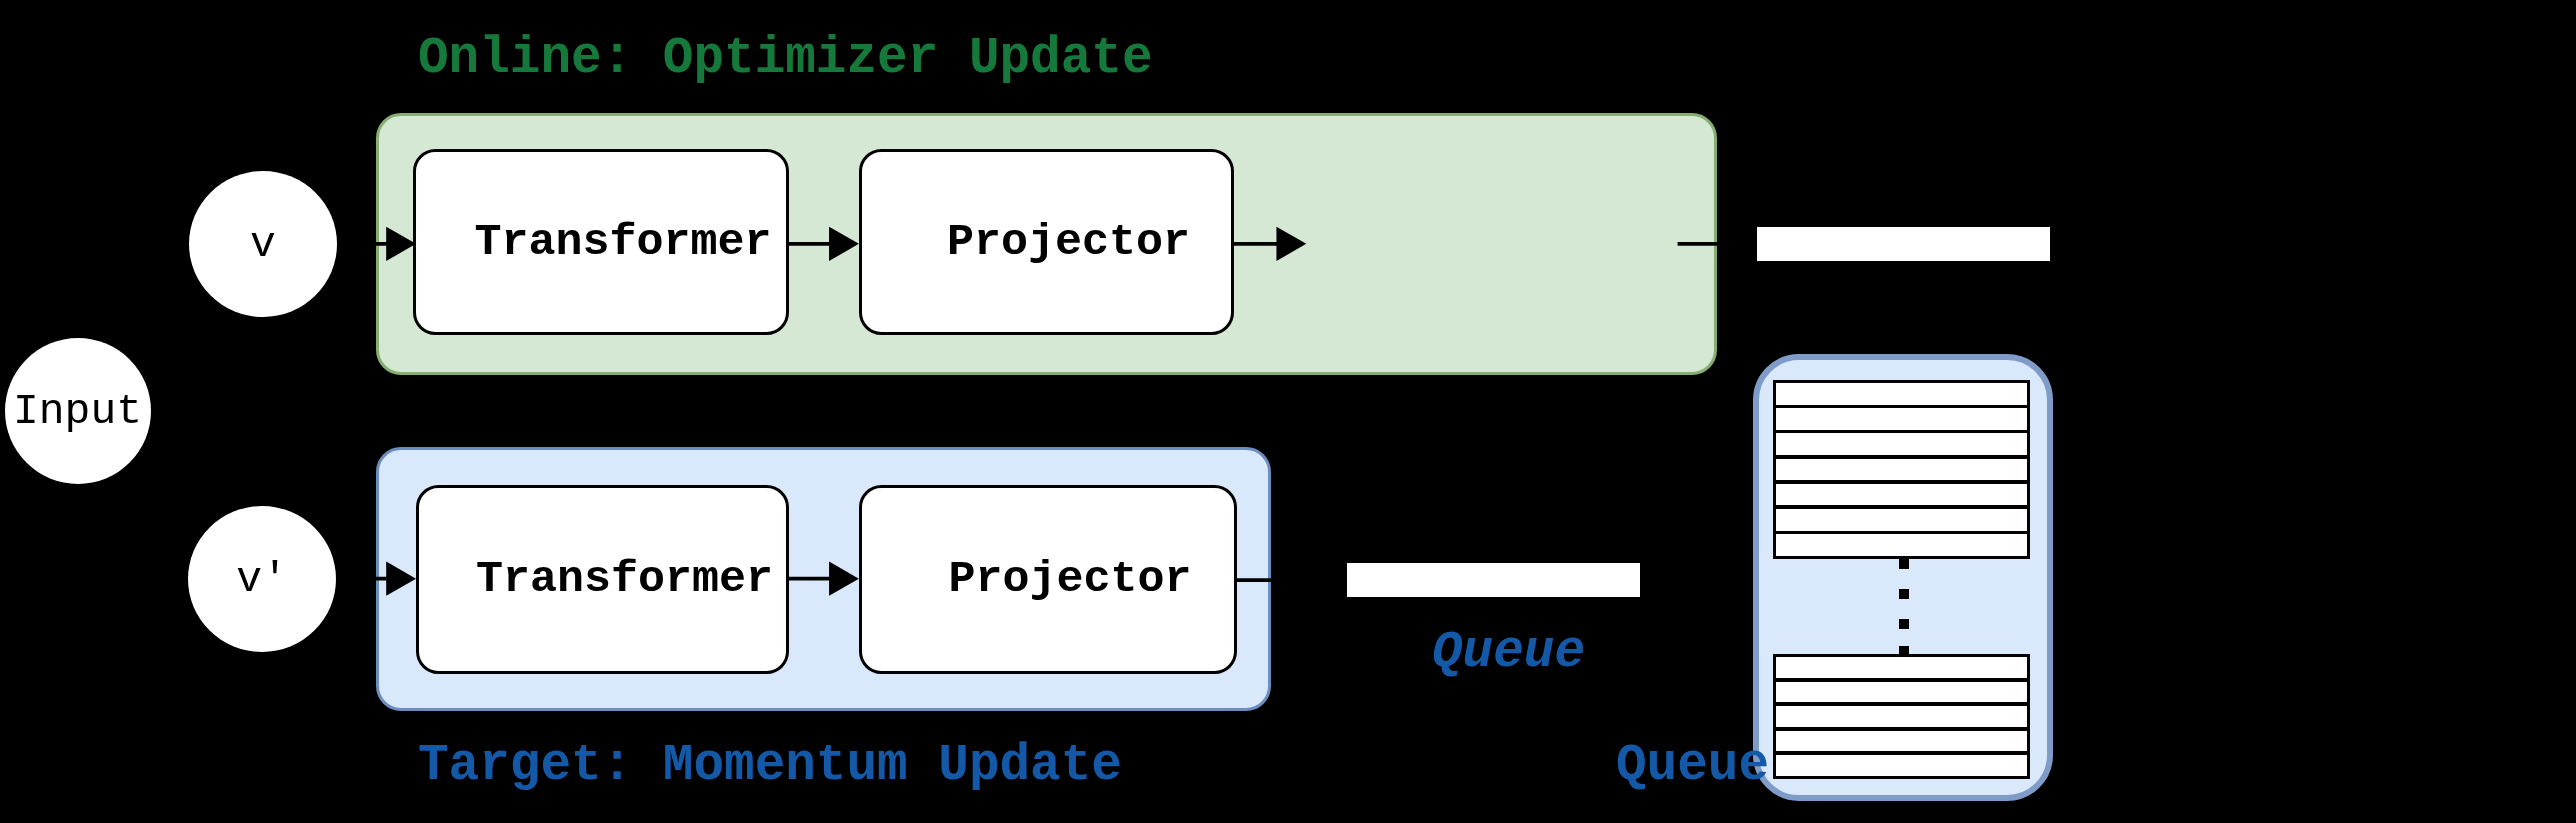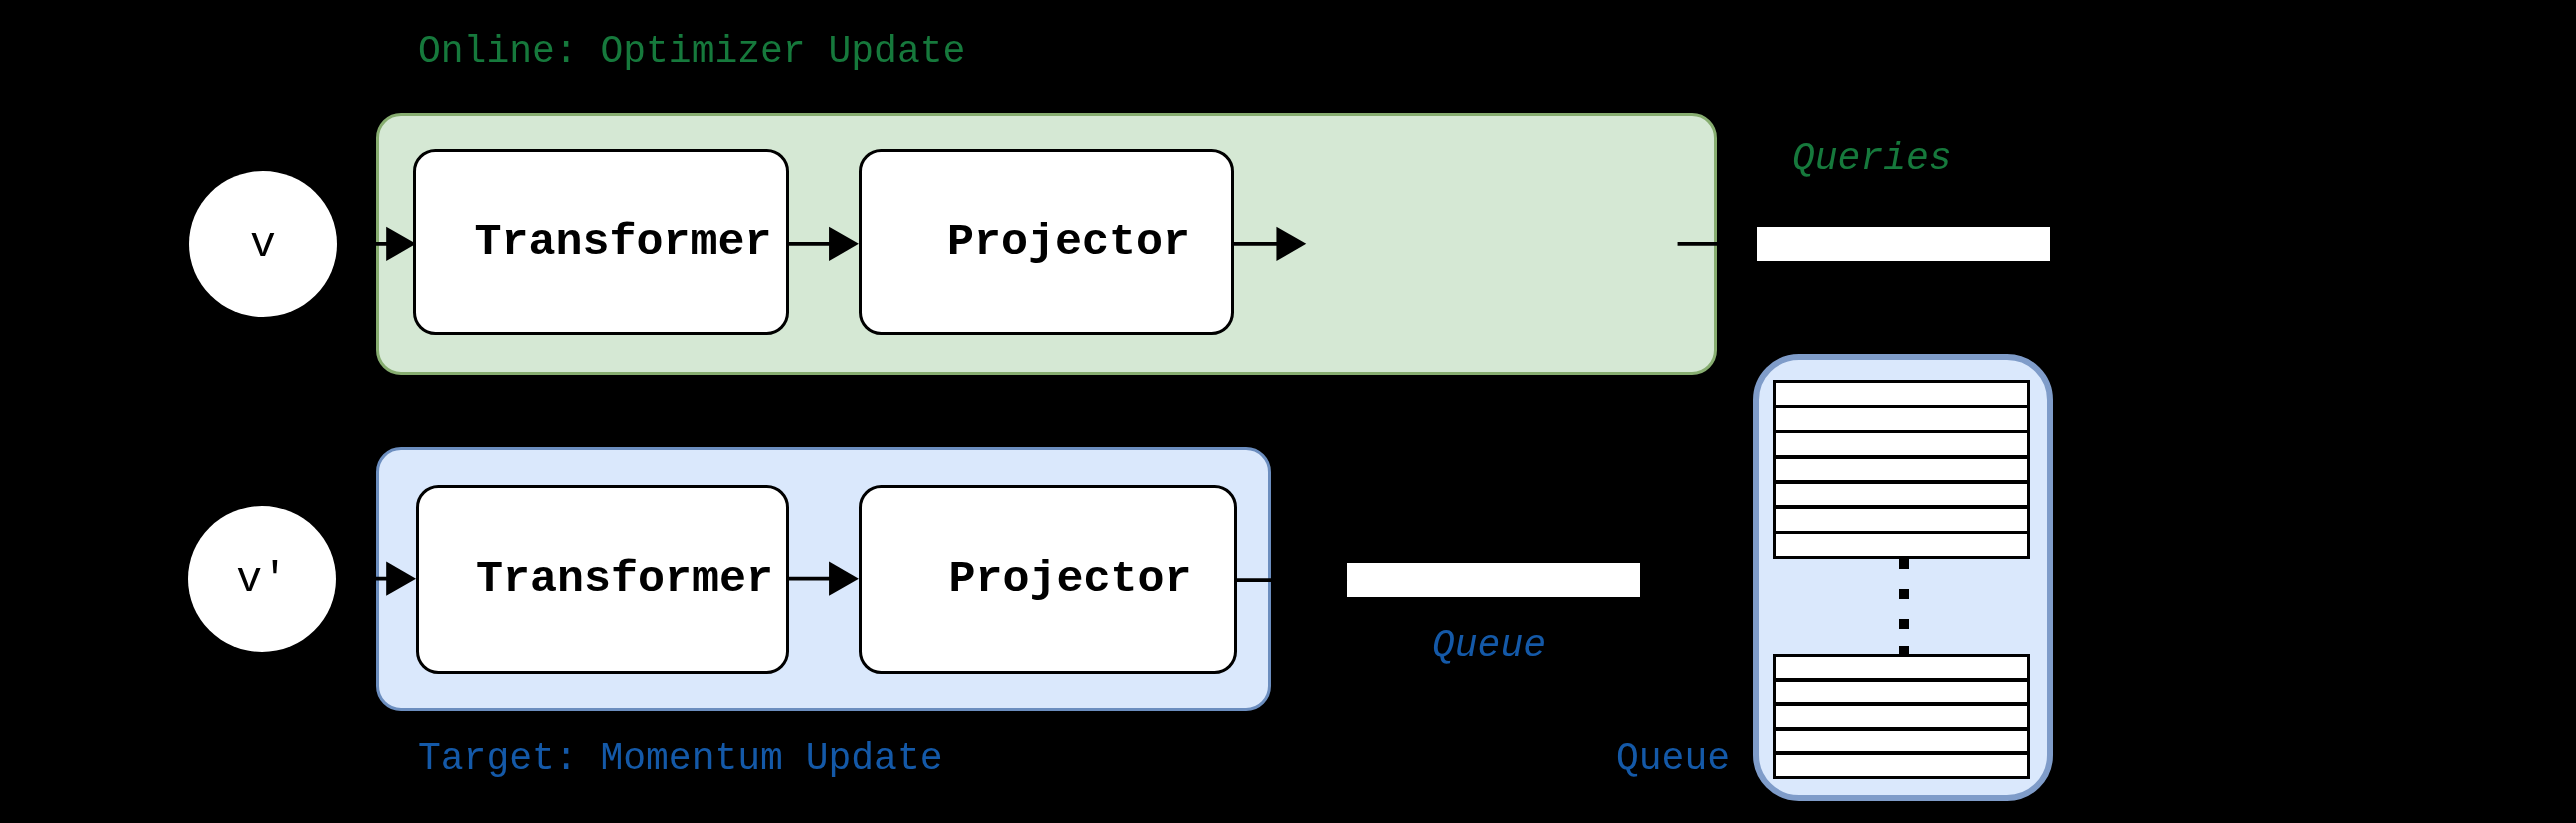--- a/index.html
+++ b/index.html
@@ -43,21 +43,21 @@
     position:absolute;z-index:2;background:var(--node-fill);border-radius:50%;
     display:flex;align-items:center;justify-content:center;
     font-size:43px;color:#000;
   }
   .circle.input-node{left:4.5px;top:338px;width:146px;height:146px;}
   .circle.v-node    {left:189px;top:171px;width:148px;height:146px;}
   .circle.vp-node   {left:188px;top:506px;width:148px;height:146px;}
 
   
   .label{
-    position:absolute;z-index:2;font-weight:normal;font-size:38px;line-height:1;
+    position:absolute;z-index:2;font-weight:bold;font-size:51px;line-height:1;
     white-space:nowrap;
   }
   .online-title {left:418px;top:33px;color:var(--online-text);}
   .target-title {left:418px;top:740px;color:var(--target-text);}
   .queue-label  {left:1616px;top:740px;color:var(--target-text);}
   .queries-label{left:1792px;top:140px;color:var(--online-text);font-style:italic;}
   .keys-label   {left:1432px;top:627px;color:var(--target-text);font-style:italic;}
 
   
   .vec-bar{position:absolute;z-index:2;background:#fff;}
@@ -113,26 +113,26 @@
   <div class="q-dot d1"></div>
   <div class="q-dot d2"></div>
   <div class="q-dot d3"></div>
   <div class="q-dot d4"></div>
 
   <div class="block blk-on-transformer">Transformer</div>
   <div class="block blk-on-projector">Projector</div>
   <div class="block blk-tg-transformer">Transformer</div>
   <div class="block blk-tg-projector">Projector</div>
 
+  <div class="circle input-node">Input</div>
   <div class="circle v-node">v</div>
   <div class="circle vp-node">v'</div>
 
   <div class="label online-title">Online: Optimizer Update</div>
   <div class="label target-title">Target: Momentum Update</div>
-  <div class="label queries-label">Queries</div>
   <div class="label keys-label">Queue</div>
   <div class="label queue-label">Queue</div>
 
   <div class="vec-bar queries-bar"></div>
   <div class="vec-bar keys-bar"></div>
 
   <svg class="wires" width="2576" height="824" viewBox="0 0 3455 1105">
 
     <g>
       <line x1="452" y1="327" x2="522" y2="327" stroke="#000" stroke-width="5"></line>

